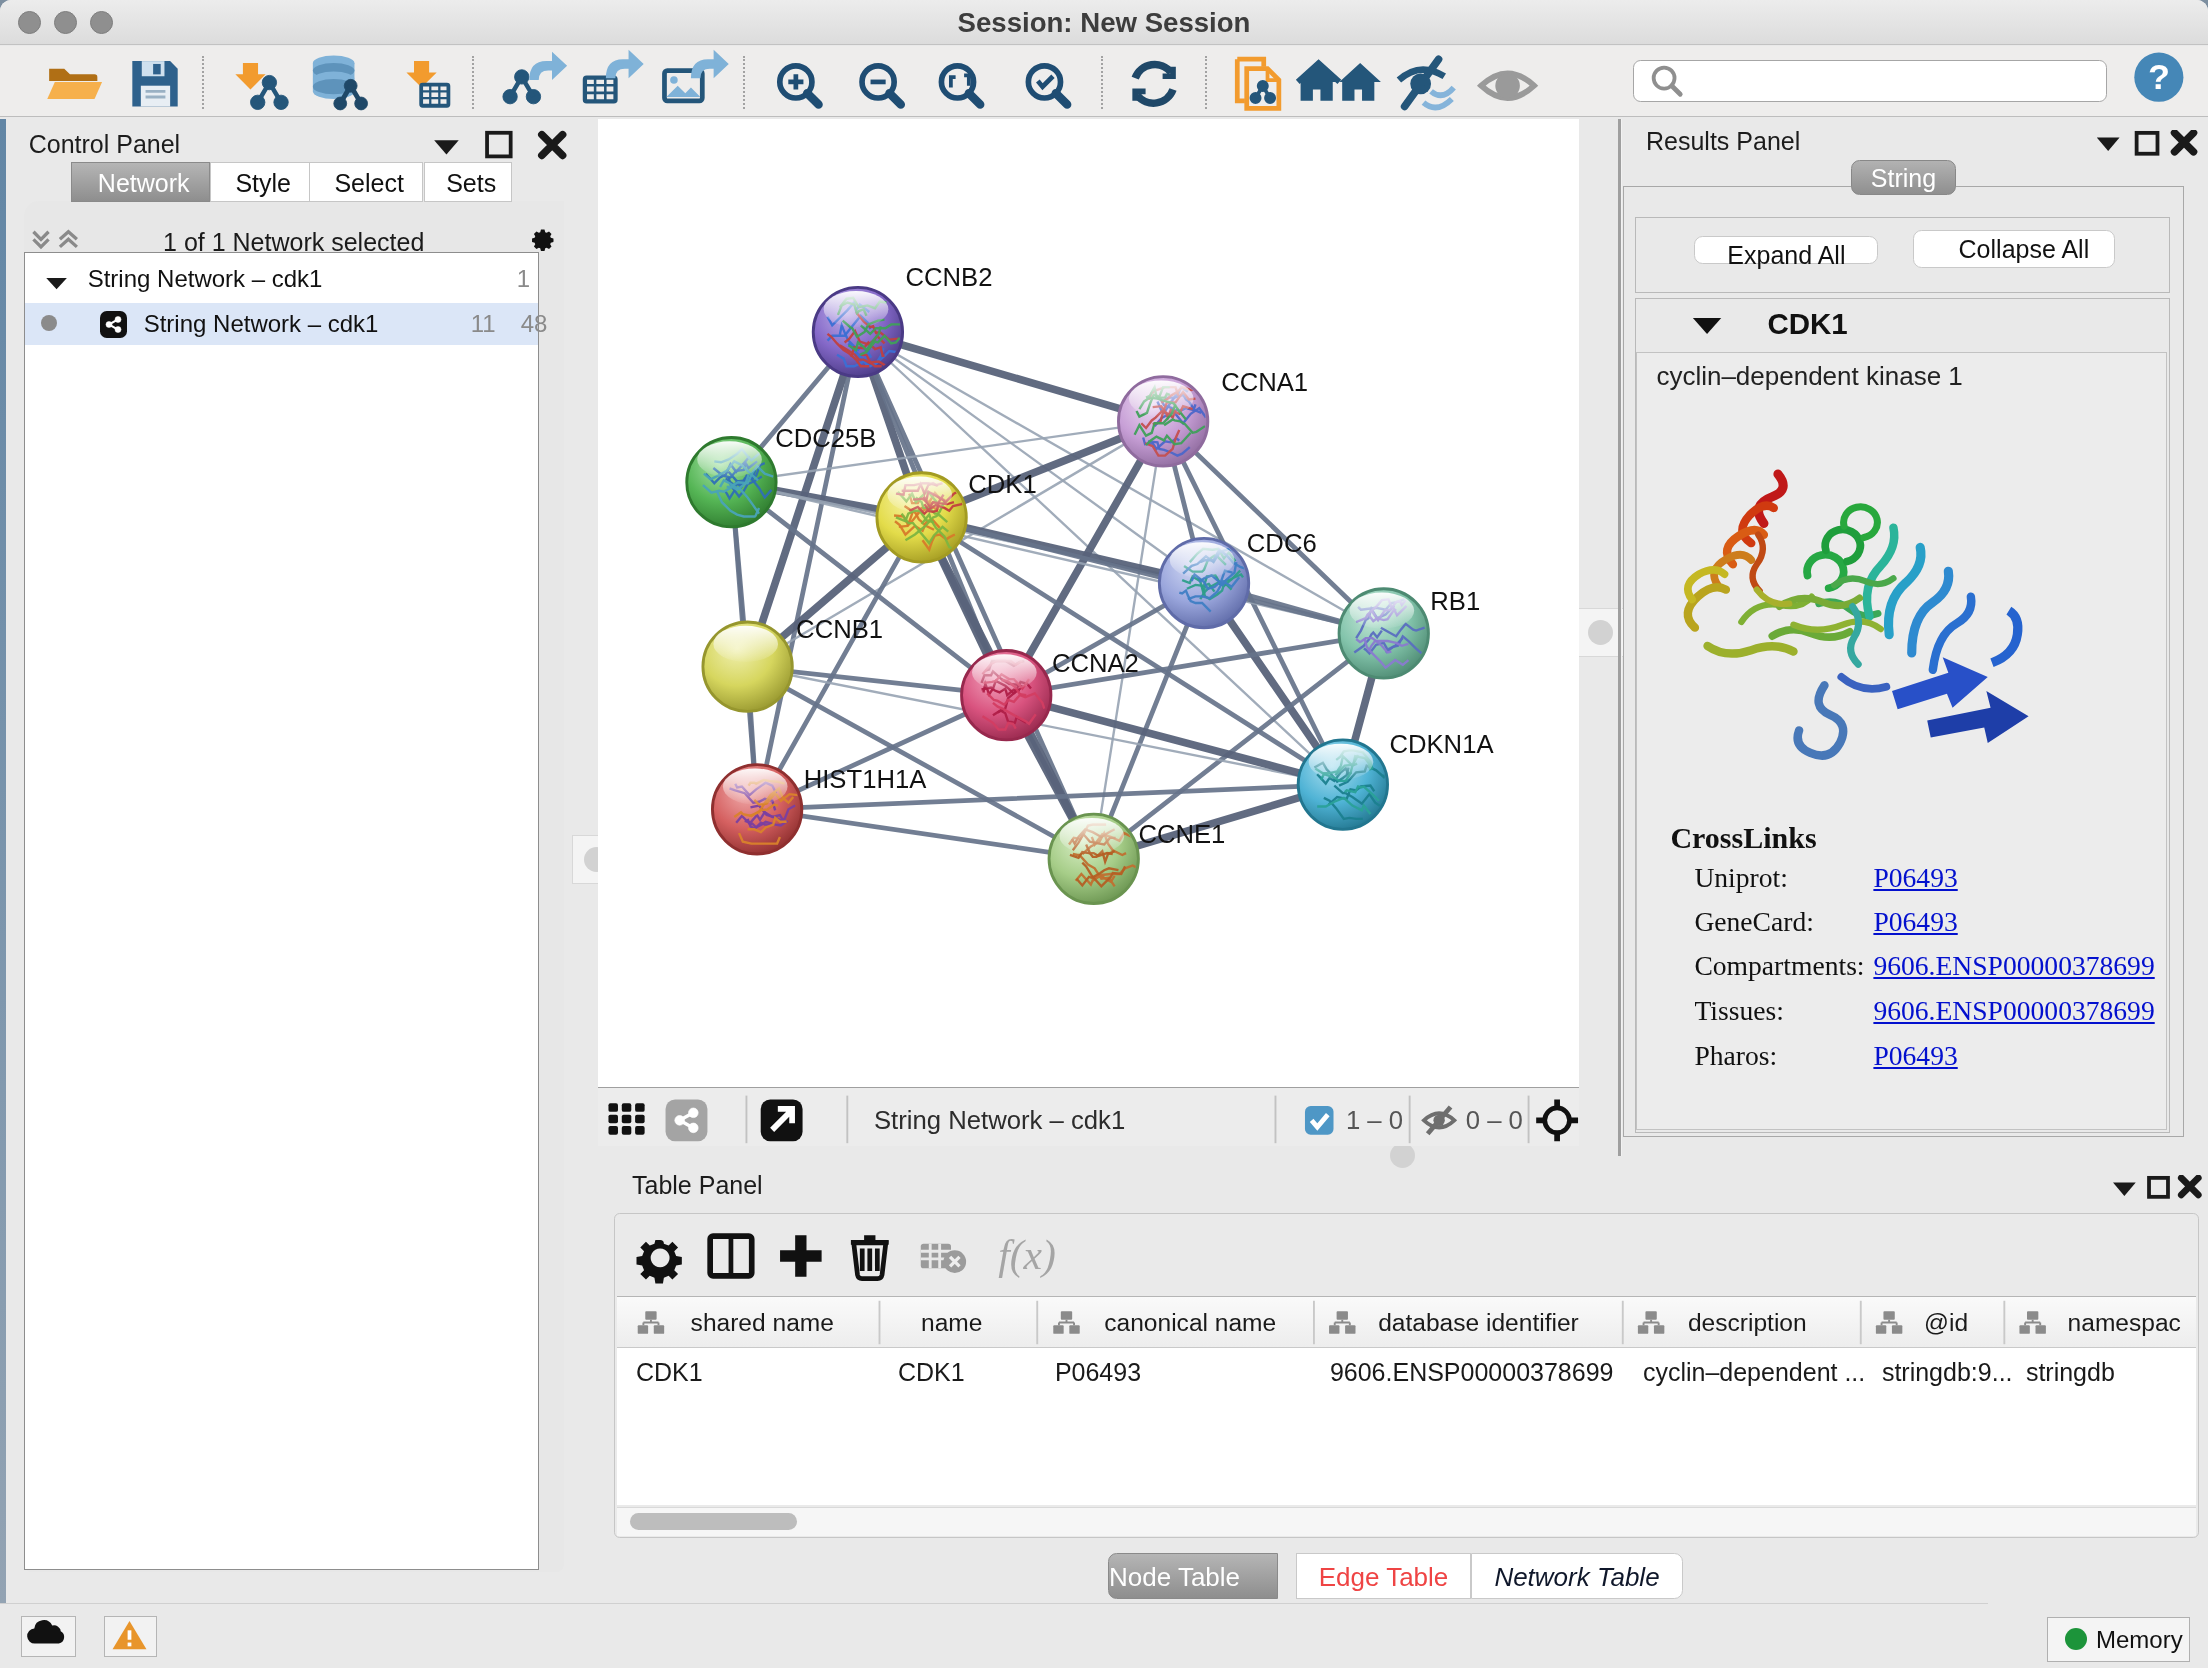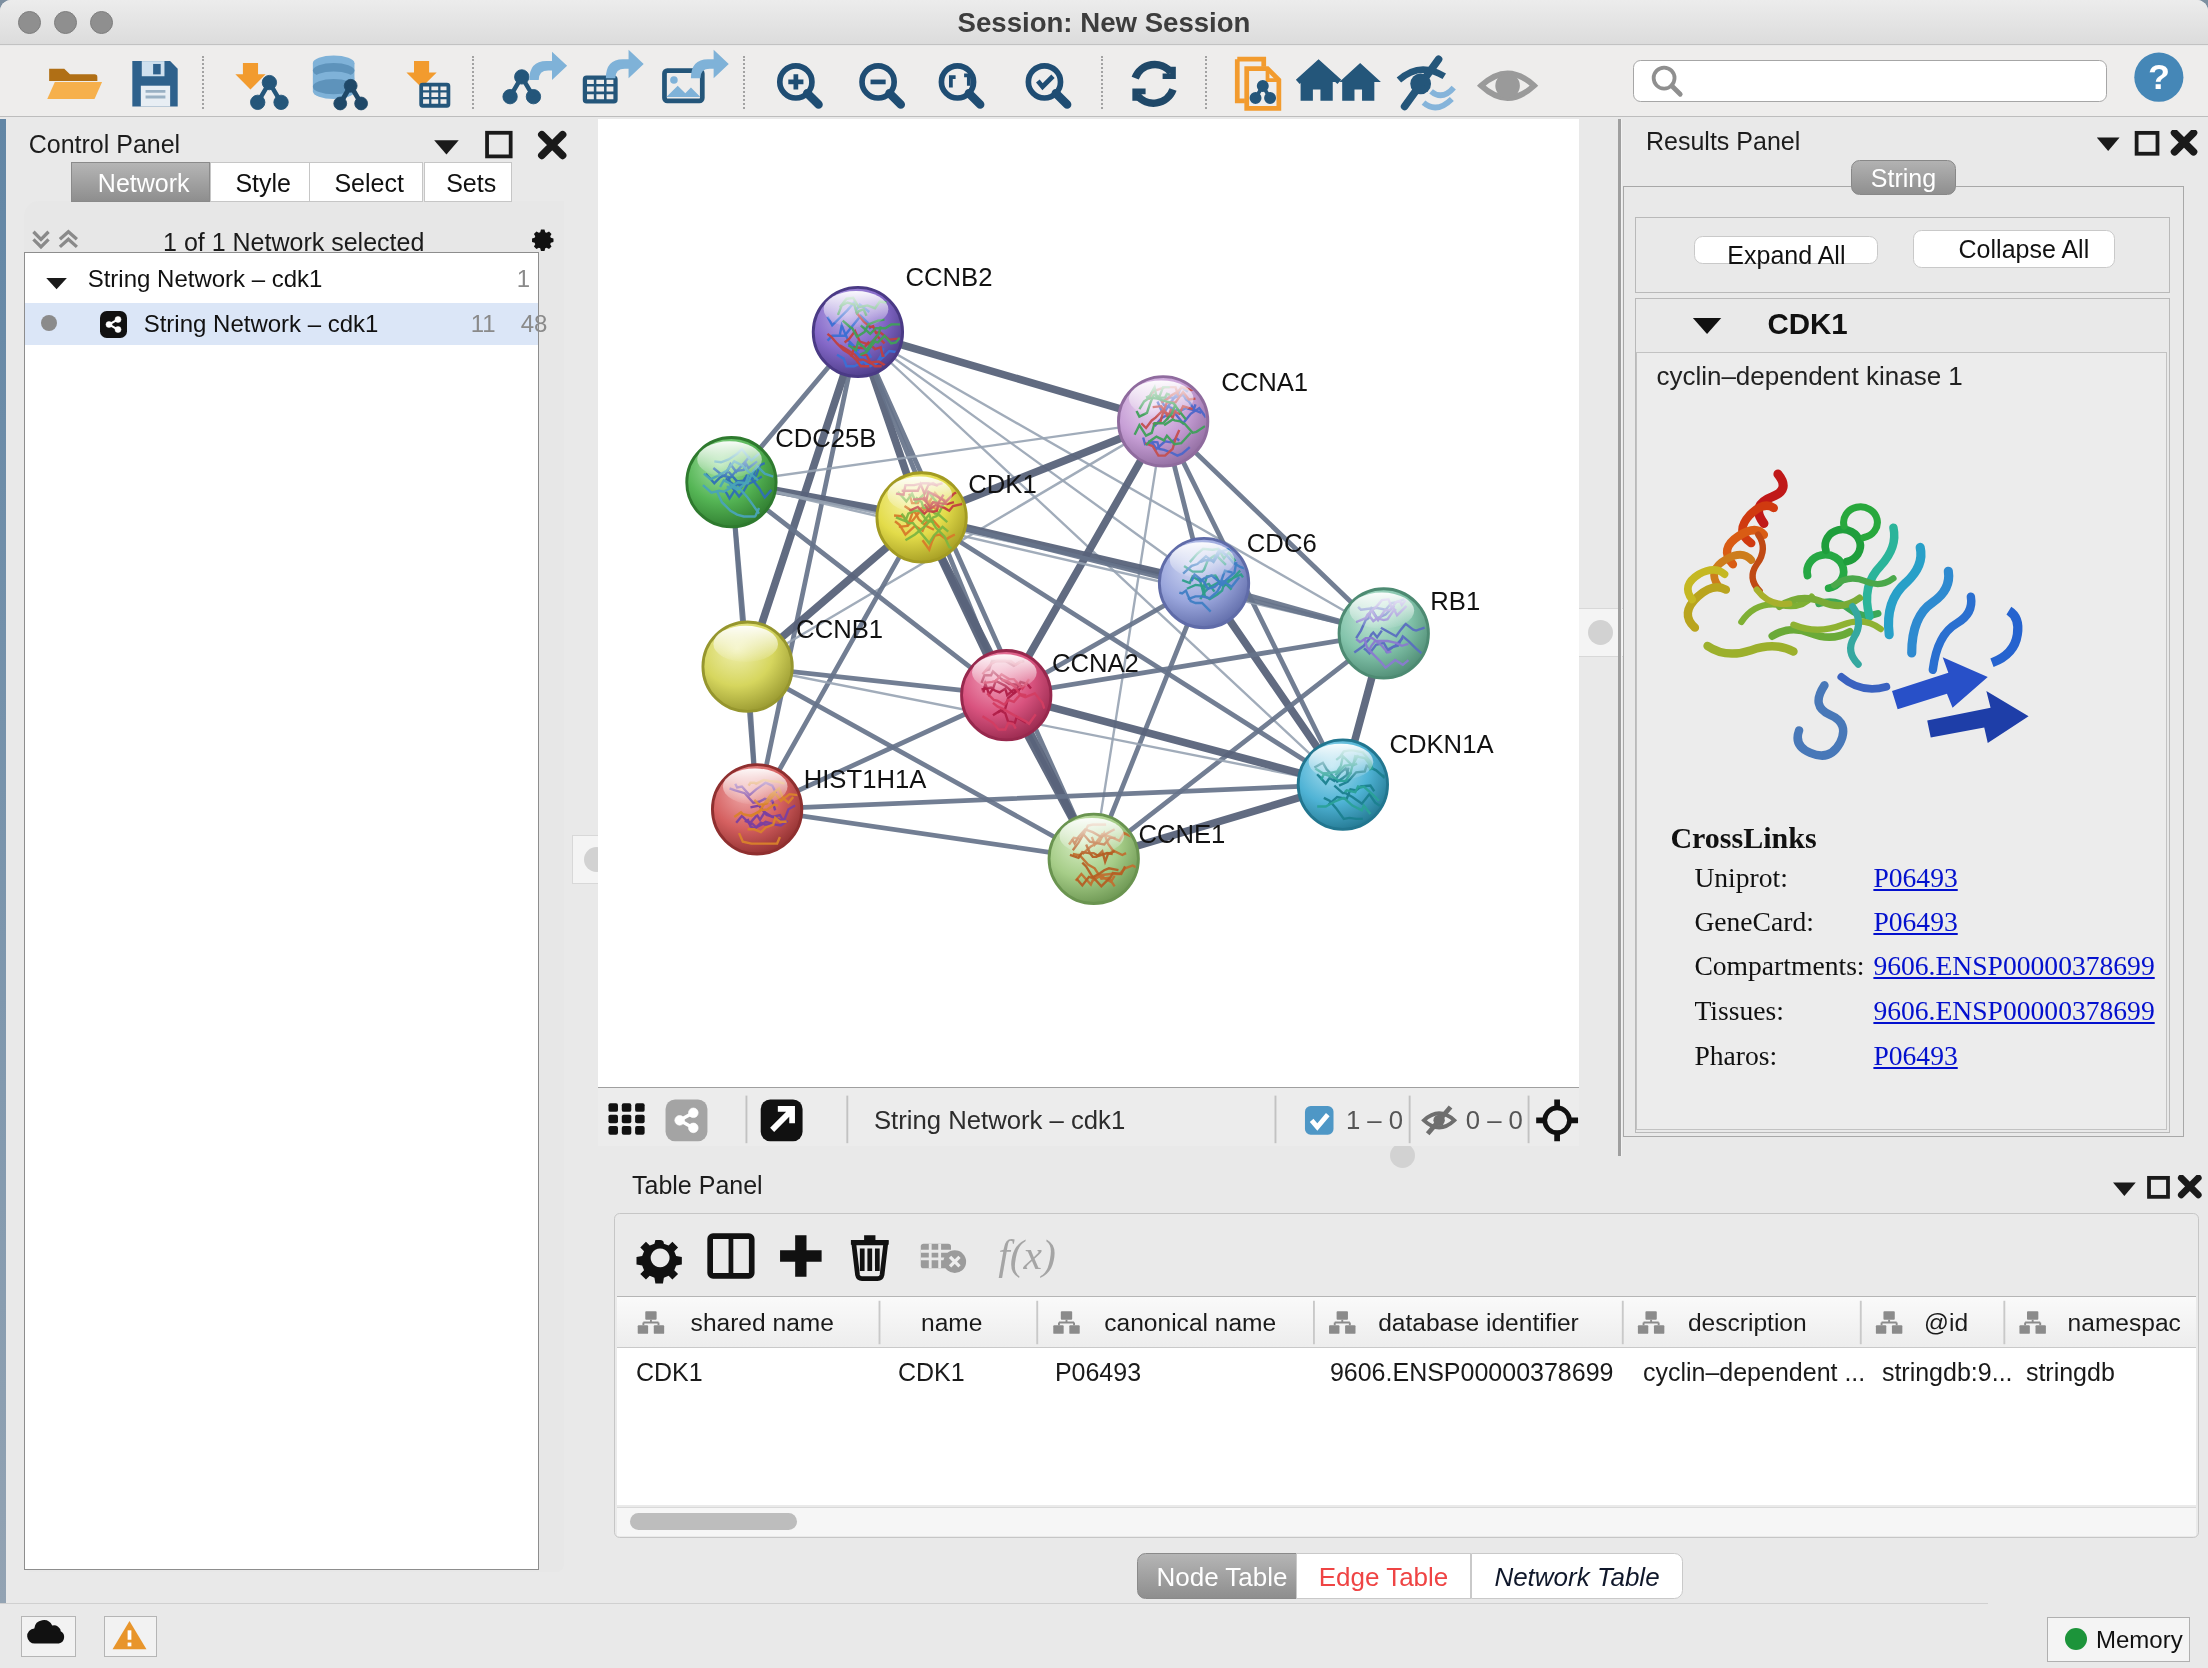--- a/index.html
+++ b/index.html
@@ -852,21 +852,21 @@
           <span class="abs" style="left:713px; top:7.6px;">9606.ENSP00000378699</span>
           <span class="abs" style="left:1026px; top:7.6px;">cyclin–dependent ...</span>
           <span class="abs" style="left:1265px; top:7.6px;">stringdb:9...</span>
           <span class="abs" style="left:1409px; top:7.6px;">stringdb</span>
         </div>
       </div>
       <div class="abs" style="left:1.9px; top:293px; width:1579px; height:28.5px; background:#f6f6f6; border-top:1.9px solid #d9d9d9;">
         <div class="abs" style="left:13.3px; top:4.8px; width:167px; height:17px; border-radius:8.6px; background:#bdbdbd;"></div>
       </div>
     </div>
-    <div class="abs" style="left:540px; top:397px; width:170px; height:46px; background:linear-gradient(#b5b5b5,#8e8e8e); border:1px solid #8a8a8a; border-radius:8.6px 0 0 8.6px; color:#fff; font-size:26px; text-align:center; line-height:46px;">Node Table</div>
+    <div class="abs" style="left:511px; top:397px; width:170px; height:46px; background:linear-gradient(#b5b5b5,#8e8e8e); border:1px solid #8a8a8a; border-radius:8.6px 0 0 8.6px; color:#fff; font-size:26px; text-align:left; line-height:46px;">Node Table</div>
     <div class="abs" style="left:699px; top:397px; width:175px; height:46px; background:#fff; border:1px solid #c9c9c9; font-size:26px; color:#ef4444; text-align:center; line-height:46px;">Edge Table</div>
     <div class="abs" style="left:874px; top:397px; width:212px; height:46px; background:#fff; border:1px solid #c9c9c9; border-radius:0 8.6px 8.6px 0; font-size:26px; color:#0f172a; text-align:center; line-height:46px;font-style:italic;">Network Table</div>
   </div>
 
   <div id="bottombar" class="abs" style="left:0px; top:1603px; width:1988px; height:66px; background:#e9e9e9; border-top:1.9px solid #d0d0d0;">
     <div class="abs" style="left:21px; top:12.4px; width:55px; height:41px; background:#f2f2f2; border:1.9px solid #b5b5b5;">
       <svg width="51" height="37" viewBox="0 0 54 39">
           <path d="M14,28 a8,8 0 0 1 -1,-16 a10,10 0 0 1 19,-3 a7,7 0 0 1 9,6 a7,7 0 0 1 -2,13 z" fill="#111"></path>
         </svg>
     </div>

